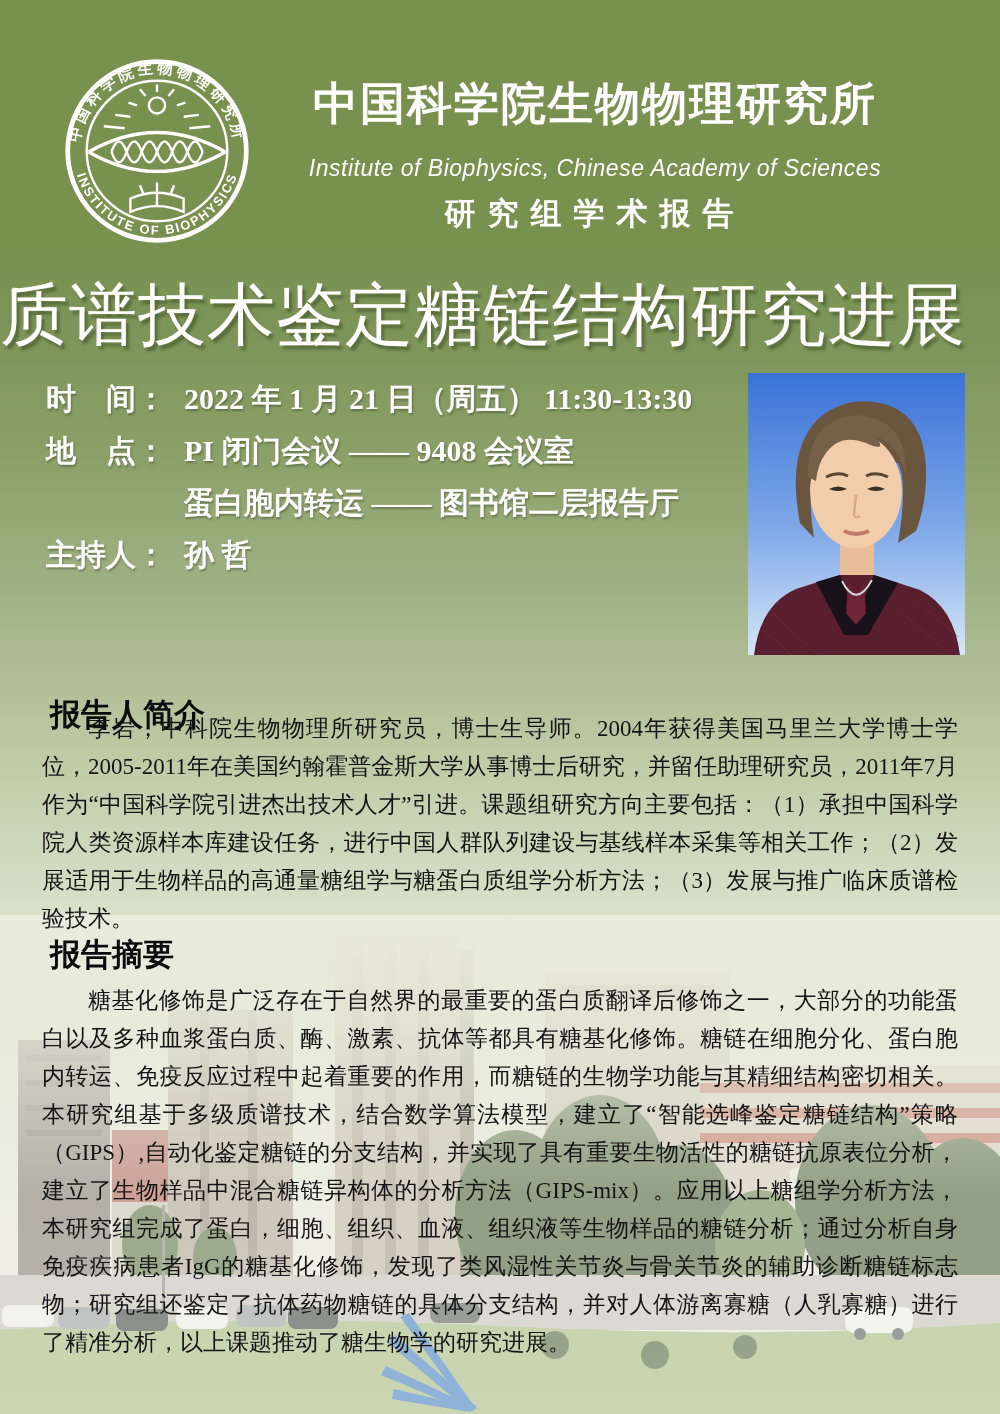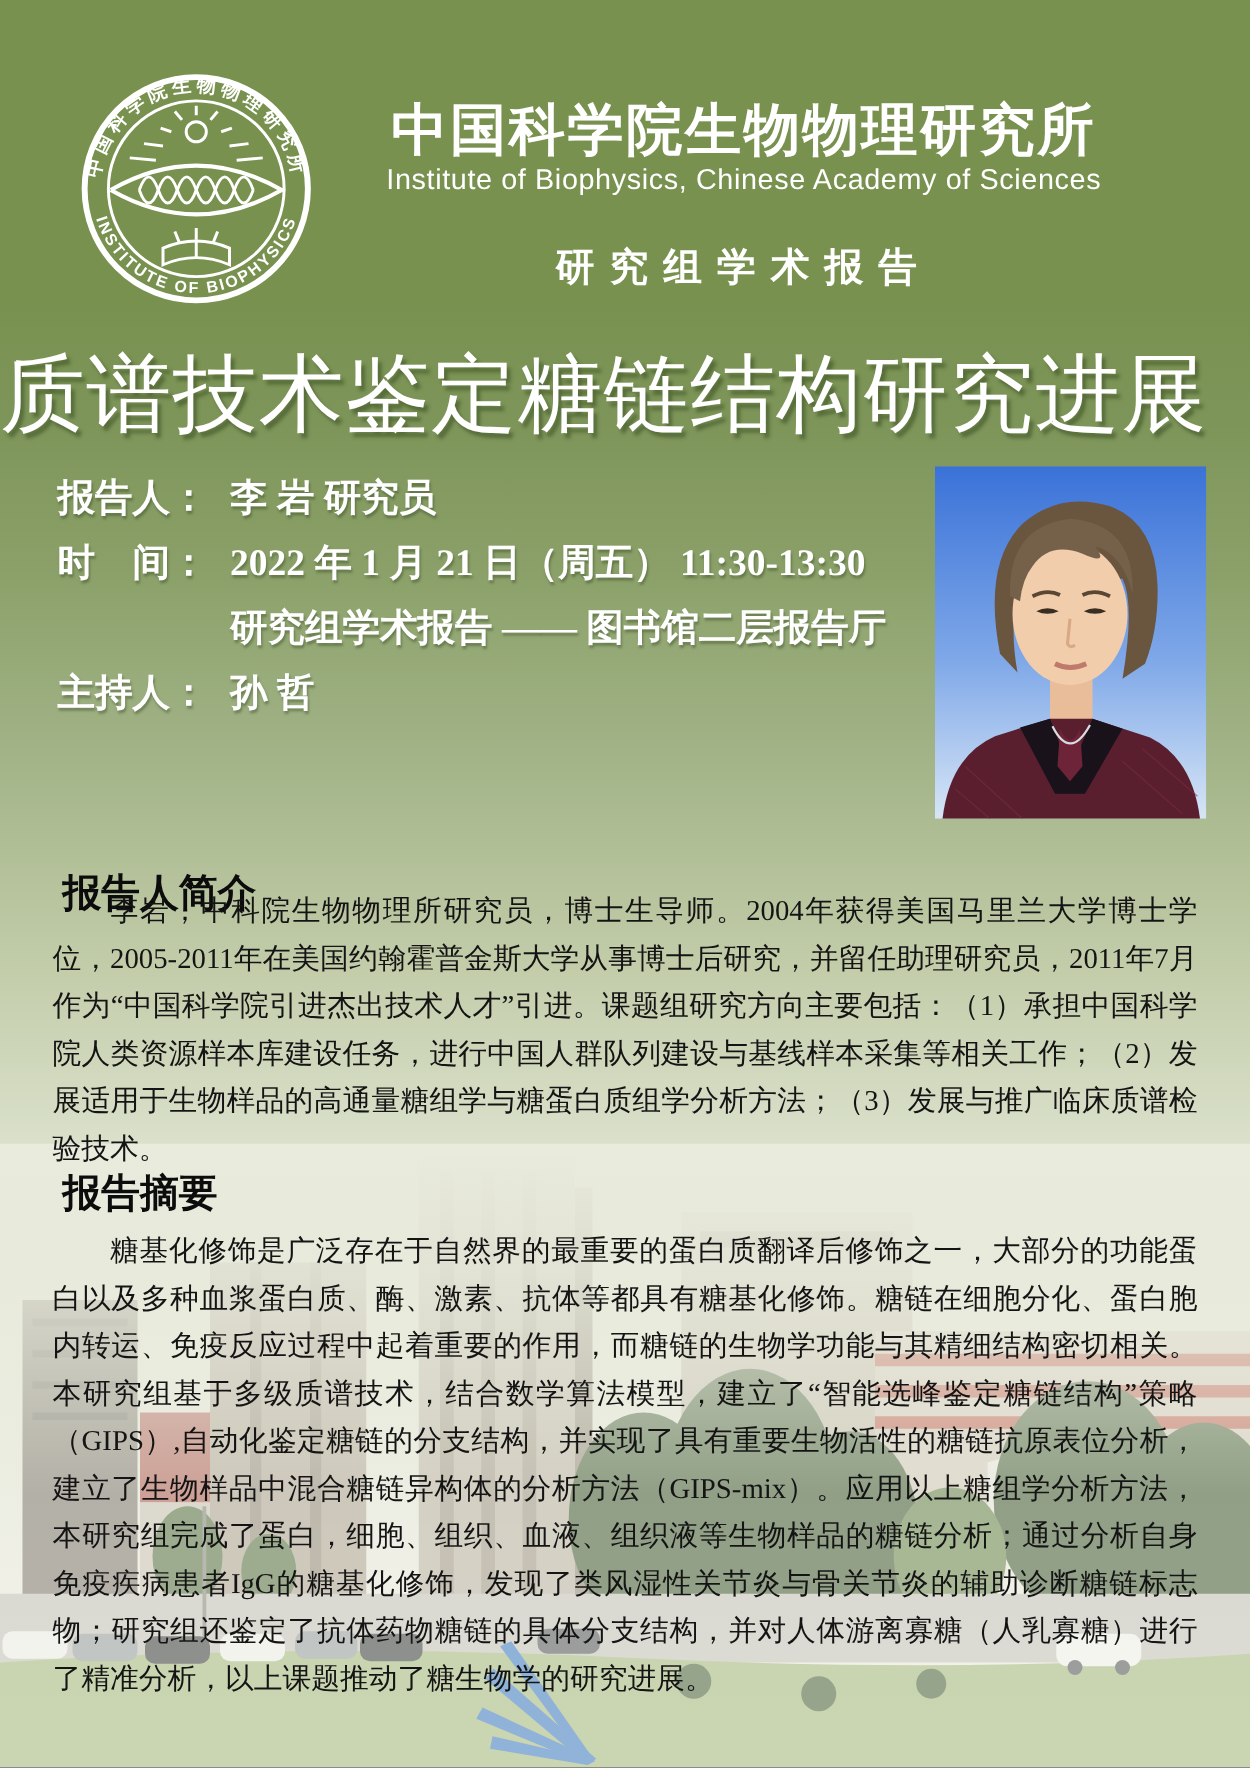--- a/index.html
+++ b/index.html
@@ -14,21 +14,21 @@
   .scene { position:absolute; left:0; top:915px; width:1000px; height:499px; opacity:.55; z-index:1; }
   .scene svg { display:block; width:100%; height:100%; }
   .scene-fade {
     position:absolute; left:0; top:915px; width:1000px; height:280px; z-index:2;
     background:linear-gradient(180deg, rgba(233,235,221,1) 0%, rgba(233,235,221,.75) 35%, rgba(236,237,226,0) 100%);
   }
   
   .logo { position:absolute; left:62px; top:56px; width:190px; height:188px; z-index:3; }
   .header-text { position:absolute; left:295px; top:78px; width:600px; text-align:center; color:#fff; z-index:3; }
   .inst-cn { font-family:"DejaVu Serif", serif; font-weight:700; font-size:45px; line-height:52px; letter-spacing:2px; white-space:nowrap; }
-  .inst-en { margin-top:0; font-size:23px; font-weight:400; letter-spacing:.5px; white-space:nowrap; }
+  .inst-en { margin-top:25px; font-size:23px; font-weight:400; letter-spacing:.5px; white-space:nowrap;font-style:italic; }
   .report-type { position:absolute; left:295px; top:193px; width:600px; text-align:center; color:#fff;
     font-size:31px; font-weight:700; letter-spacing:12px; z-index:3; }
   
   .main-title { position:absolute; left:0; top:270px; width:837px; text-align:center; color:#fff;
     font-size:68px; font-weight:400; letter-spacing:1px; z-index:3;
     text-shadow:3px 4px 3px rgba(40,60,20,.45); white-space:nowrap; }
   
   .info { position:absolute; left:46px; top:382px; width:700px; z-index:3; color:#fff; }
   .info-row { display:flex; align-items:flex-start; margin-bottom:19px; font-size:30px; font-weight:700;
     line-height:33px; text-shadow:1px 2px 2px rgba(30,45,15,.35); }
@@ -166,30 +166,30 @@
   <div class="header-text">
     <div class="inst-cn">中国科学院生物物理研究所</div>
     <div class="inst-en">Institute of Biophysics, Chinese Academy of Sciences</div>
   </div>
   <div class="report-type">研究组学术报告</div>
 
   <div class="main-title">质谱技术鉴定糖链结构研究进展</div>
 
   <div class="info">
     <div class="info-row">
-      <span class="info-label">报告人：</span>
-      <span class="info-value">李 岩 研究员</span>
-    </div>
-    <div class="info-row">
       <span class="info-label">时　间：</span>
       <span class="info-value">2022 年 1 月 21 日（周五） 11:30-13:30</span>
     </div>
     <div class="info-row">
+      <span class="info-label">地　点：</span>
+      <span class="info-value">PI 闭门会议 —— 9408 会议室</span>
+    </div>
+    <div class="info-row">
       <span class="info-label"></span>
-      <span class="info-value">研究组学术报告 —— 图书馆二层报告厅</span>
+      <span class="info-value">蛋白胞内转运 —— 图书馆二层报告厅</span>
     </div>
     <div class="info-row">
       <span class="info-label">主持人：</span>
       <span class="info-value">孙 哲</span>
     </div>
   </div>
 
   <div class="photo">
     <svg viewBox="0 0 217 282" preserveAspectRatio="none">
       <defs>

